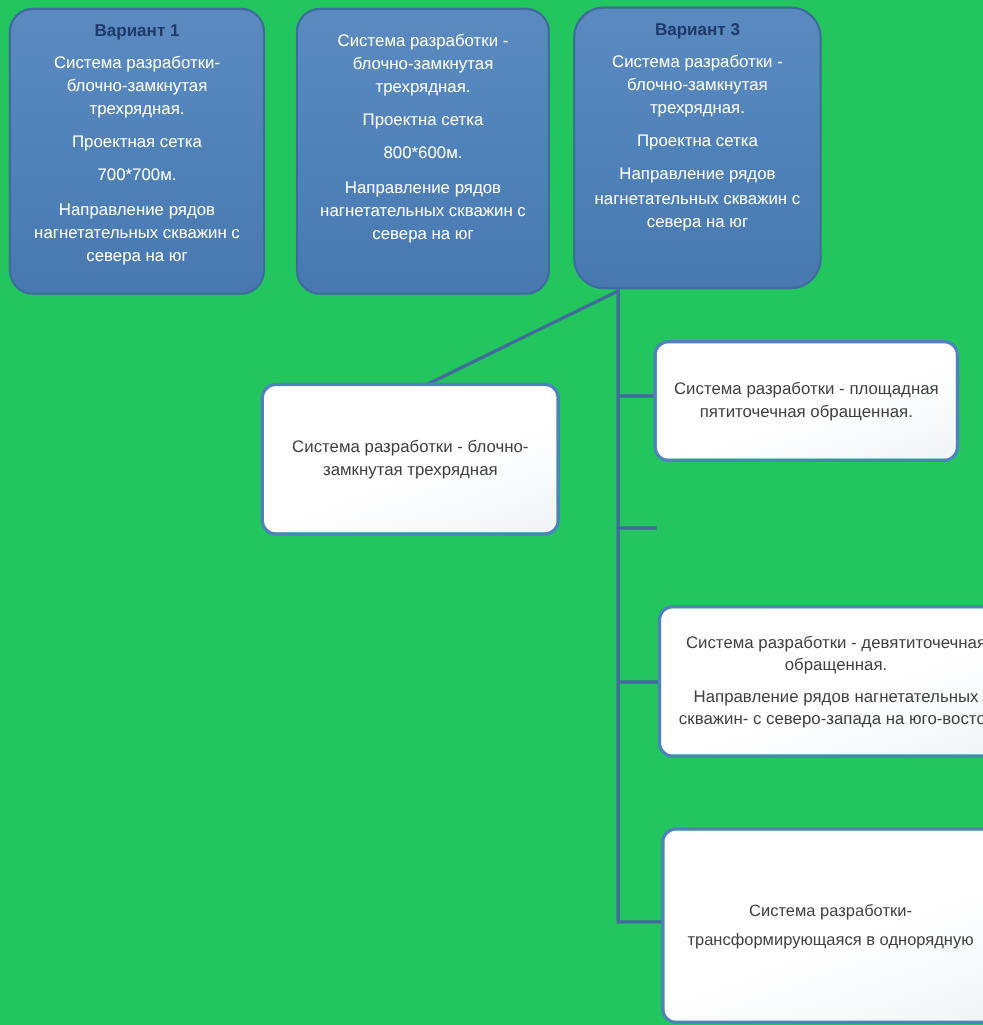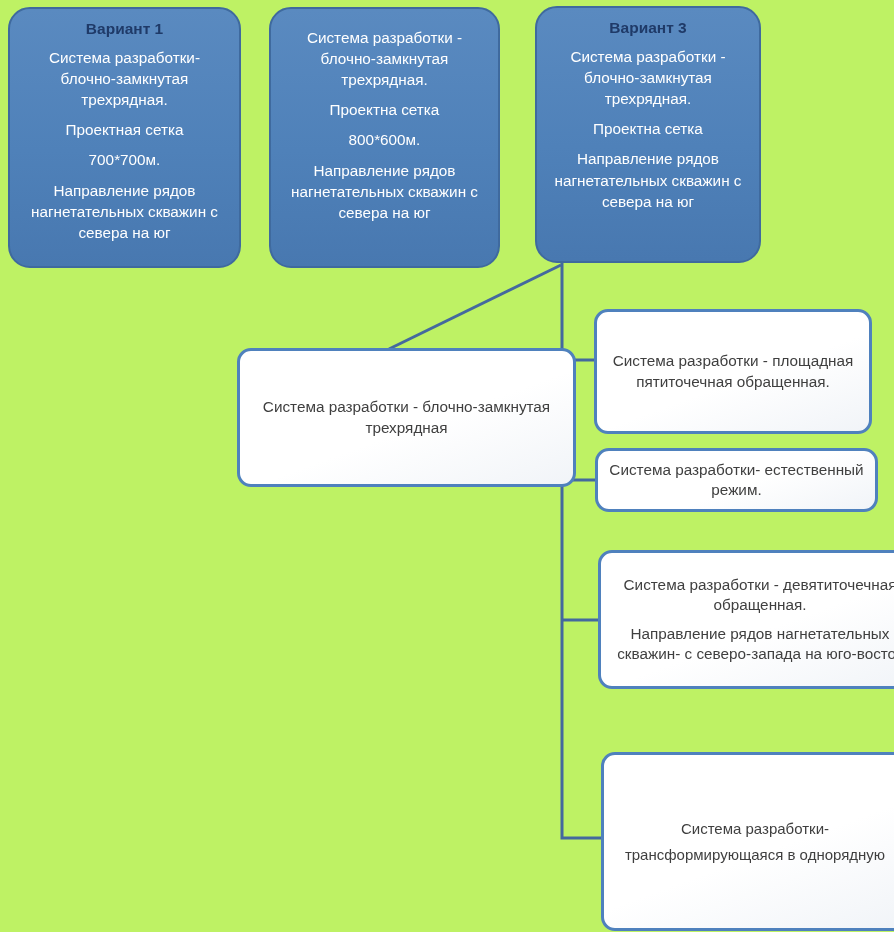--- a/index.html
+++ b/index.html
@@ -1,18 +1,18 @@
 <!DOCTYPE html>
 <html><head>
 <meta charset="utf-8">
 <style>
   html,body { margin:0; padding:0; background:#ffffff; }
   body { font-family:"Liberation Sans","DejaVu Sans",sans-serif; }
   #canvas {
-    position:relative; width:894px; height:932px; background:#bef264;
+    position:relative; width:894px; height:932px; background:#22c55e;
     overflow:hidden;
     text-decoration:underline;
   }
   #connectors { position:absolute; left:0; top:0; width:894px; height:932px; }
 
   
   .vbox {
     position:absolute; box-sizing:border-box;
     background:linear-gradient(180deg,#5a8ac0 0%,#4f81b9 55%,#4878b0 100%);
     border:2px solid #3f6a9e; border-radius:22px;
@@ -32,24 +32,24 @@
     border:3px solid #4f81bd; border-radius:14px;
     color:#3f3f3f; text-align:center;
     display:flex; flex-direction:column; justify-content:center;
     padding:5px 10px;
   }
   .leaf p { font-size:15.3px; line-height:1.32; margin:4px 0; }
   #leaf4 p { margin:3px 0; line-height:1.3; font-size:15px; }
 
   #v1 { left:8px;   top:7px; width:233px; height:261px; }
   #v2 { left:269px; top:7px; width:231px; height:261px; }
-  #v3 { left:535px; top:6px; width:226px; height:257px; }
+  #v3 { left:521px; top:6px; width:226px; height:257px;border-radius:28px; }
 
-  #branch { left:237px; top:348px; width:339px; height:139px; }
-  #leaf1  { left:594px; top:309px; width:278px; height:125px; }
+  #branch { left:237px; top:348px; width:272px; height:139px; }
+  #leaf1  { left:594px; top:309px; width:278px; height:111px; }
   #leaf2  { left:595px; top:448px; width:283px; height:64px;  }
   #leaf3  { left:598px; top:550px; width:324px; height:139px; }
   #leaf4  { left:601px; top:752px; width:308px; height:179px; }
 </style>
 </head>
 <body>
 
 <div id="canvas">
 
   <svg id="connectors" viewBox="0 0 894 932" xmlns="http://www.w3.org/2000/svg">
@@ -83,23 +83,20 @@
   </div>
 
   <div class="leaf" id="branch">
     <p>Система разработки - блочно-замкнутая трехрядная</p>
   </div>
 
   <div class="leaf" id="leaf1">
     <p>Система разработки - площадная пятиточечная обращенная.</p>
   </div>
 
-  <div class="leaf" id="leaf2">
-    <p>Система разработки- естественный режим.</p>
-  </div>
 
   <div class="leaf" id="leaf3">
     <p>Система разработки - девятиточечная обращенная.</p>
     <p>Направление рядов нагнетательных скважин- с северо-запада на юго-восток</p>
   </div>
 
   <div class="leaf" id="leaf4">
     <p>Система разработки-</p>
     <p>трансформирующаяся в однорядную</p>
   </div>

